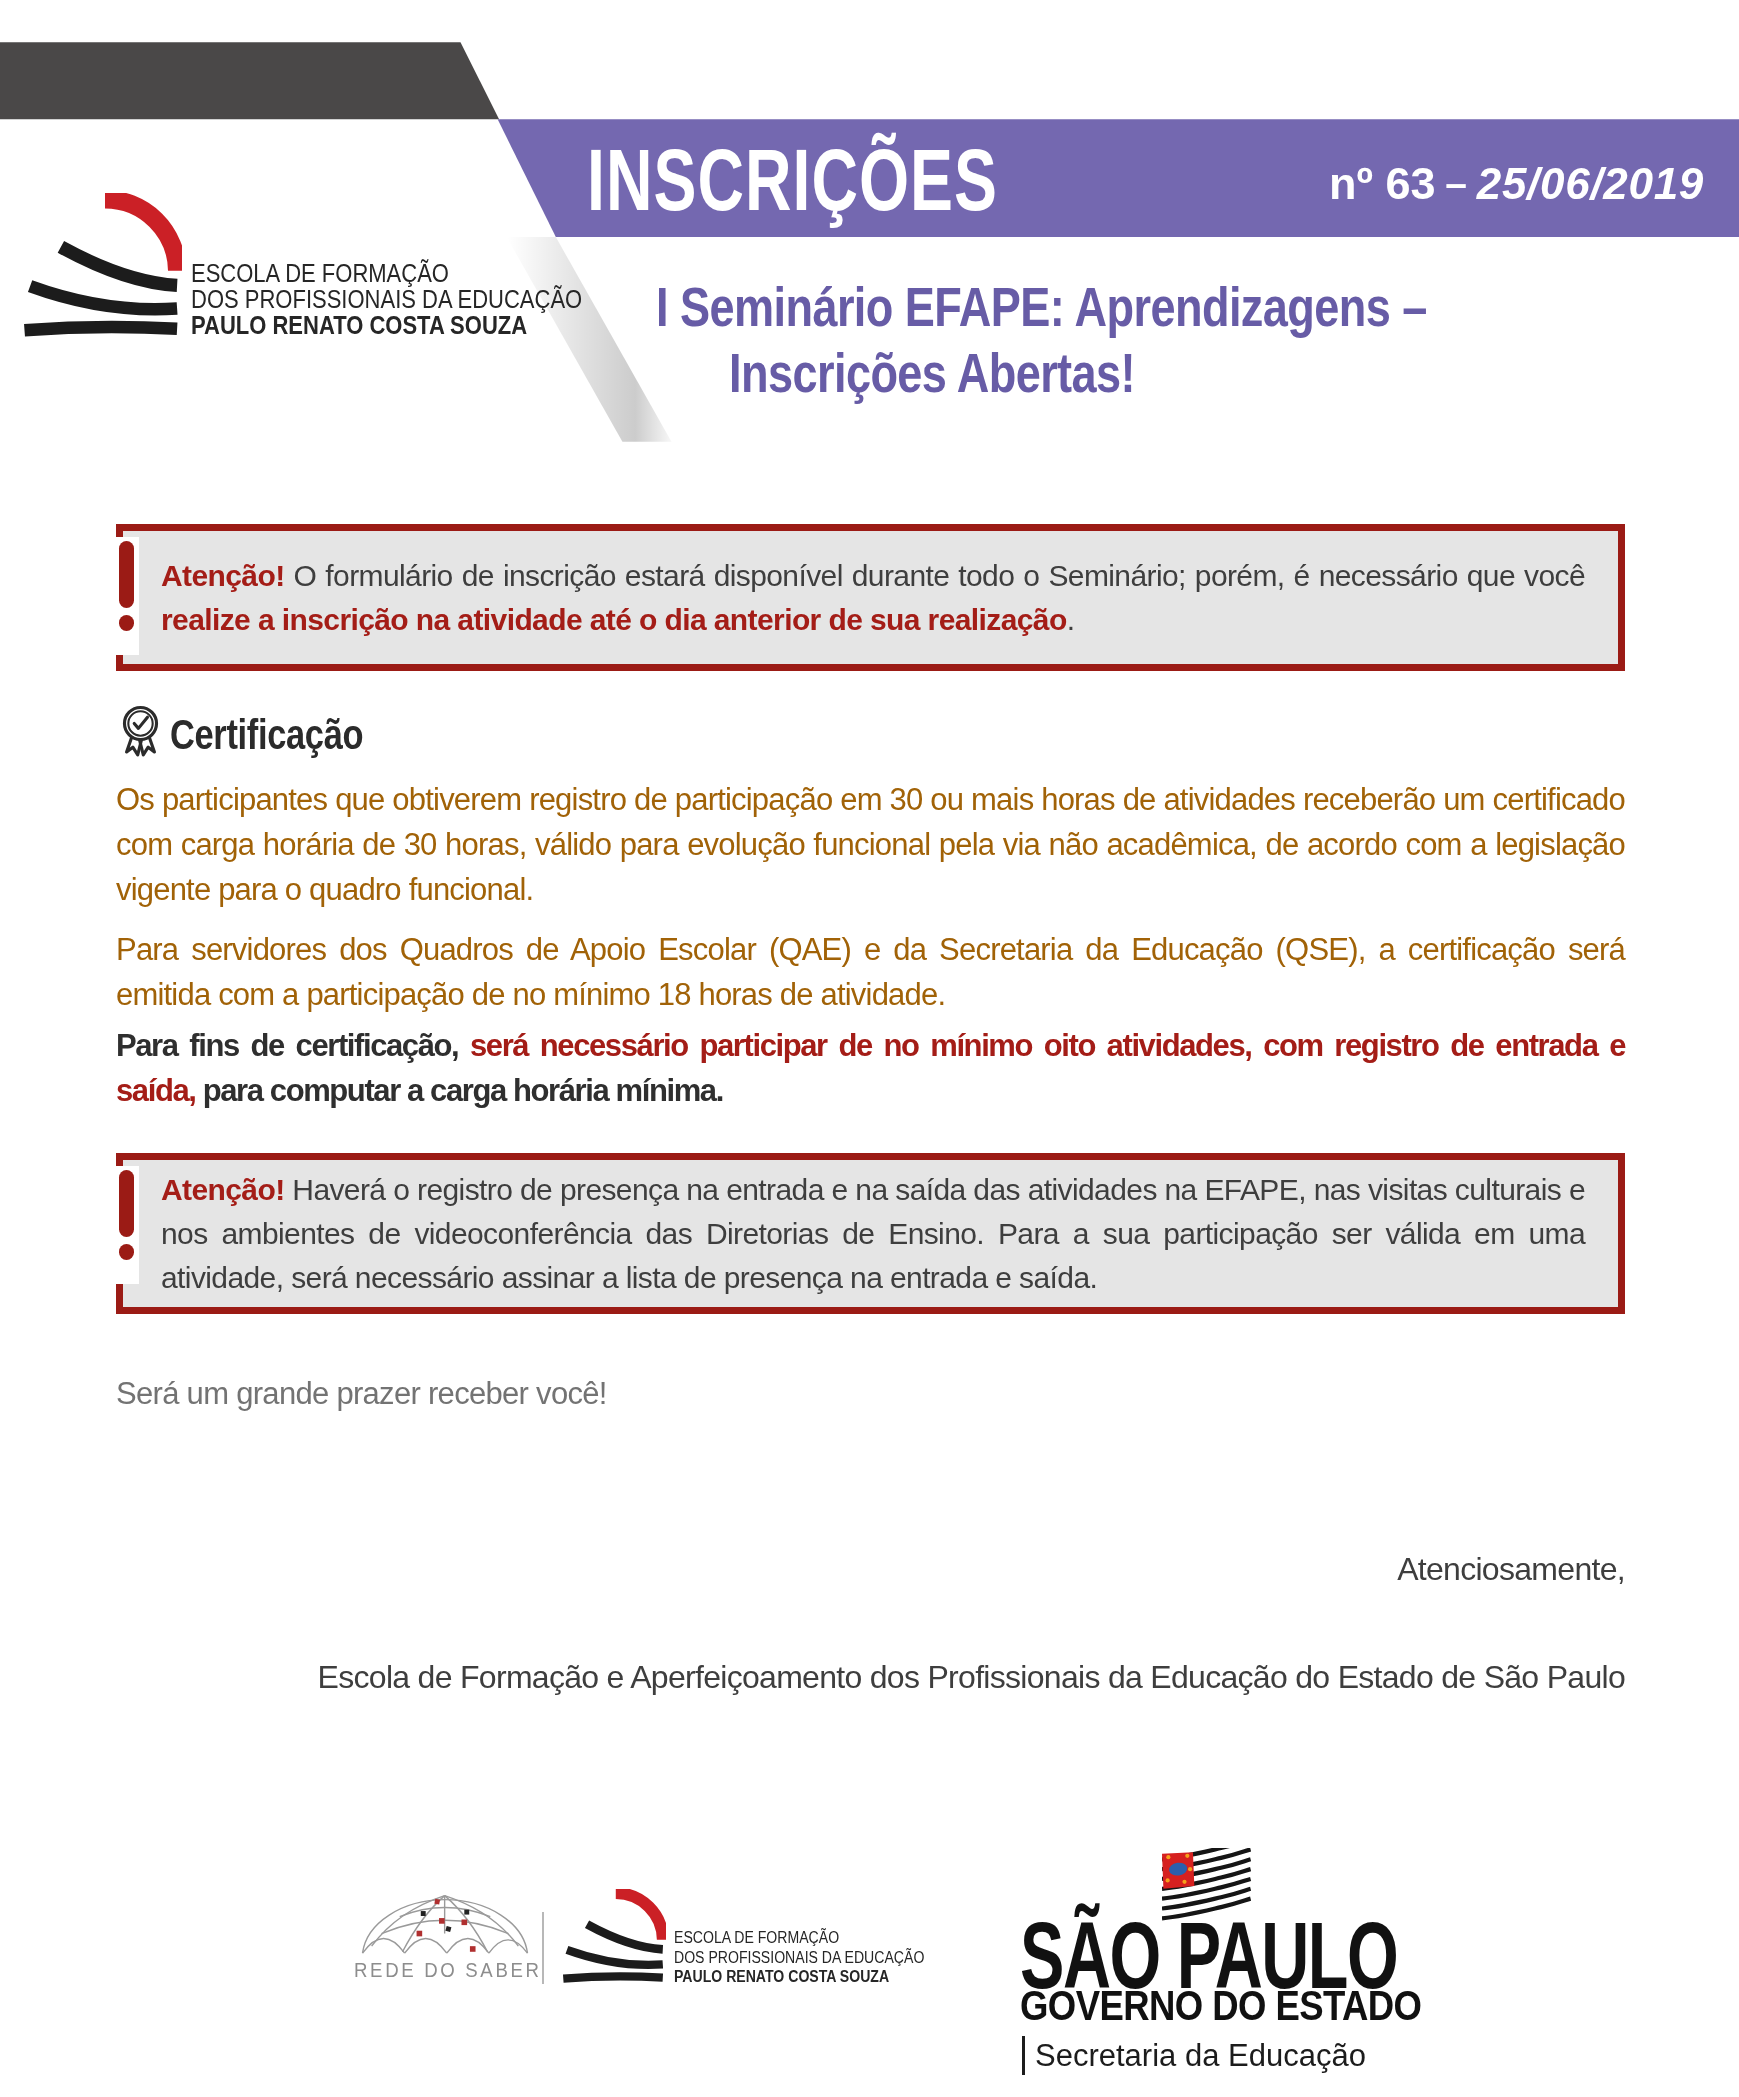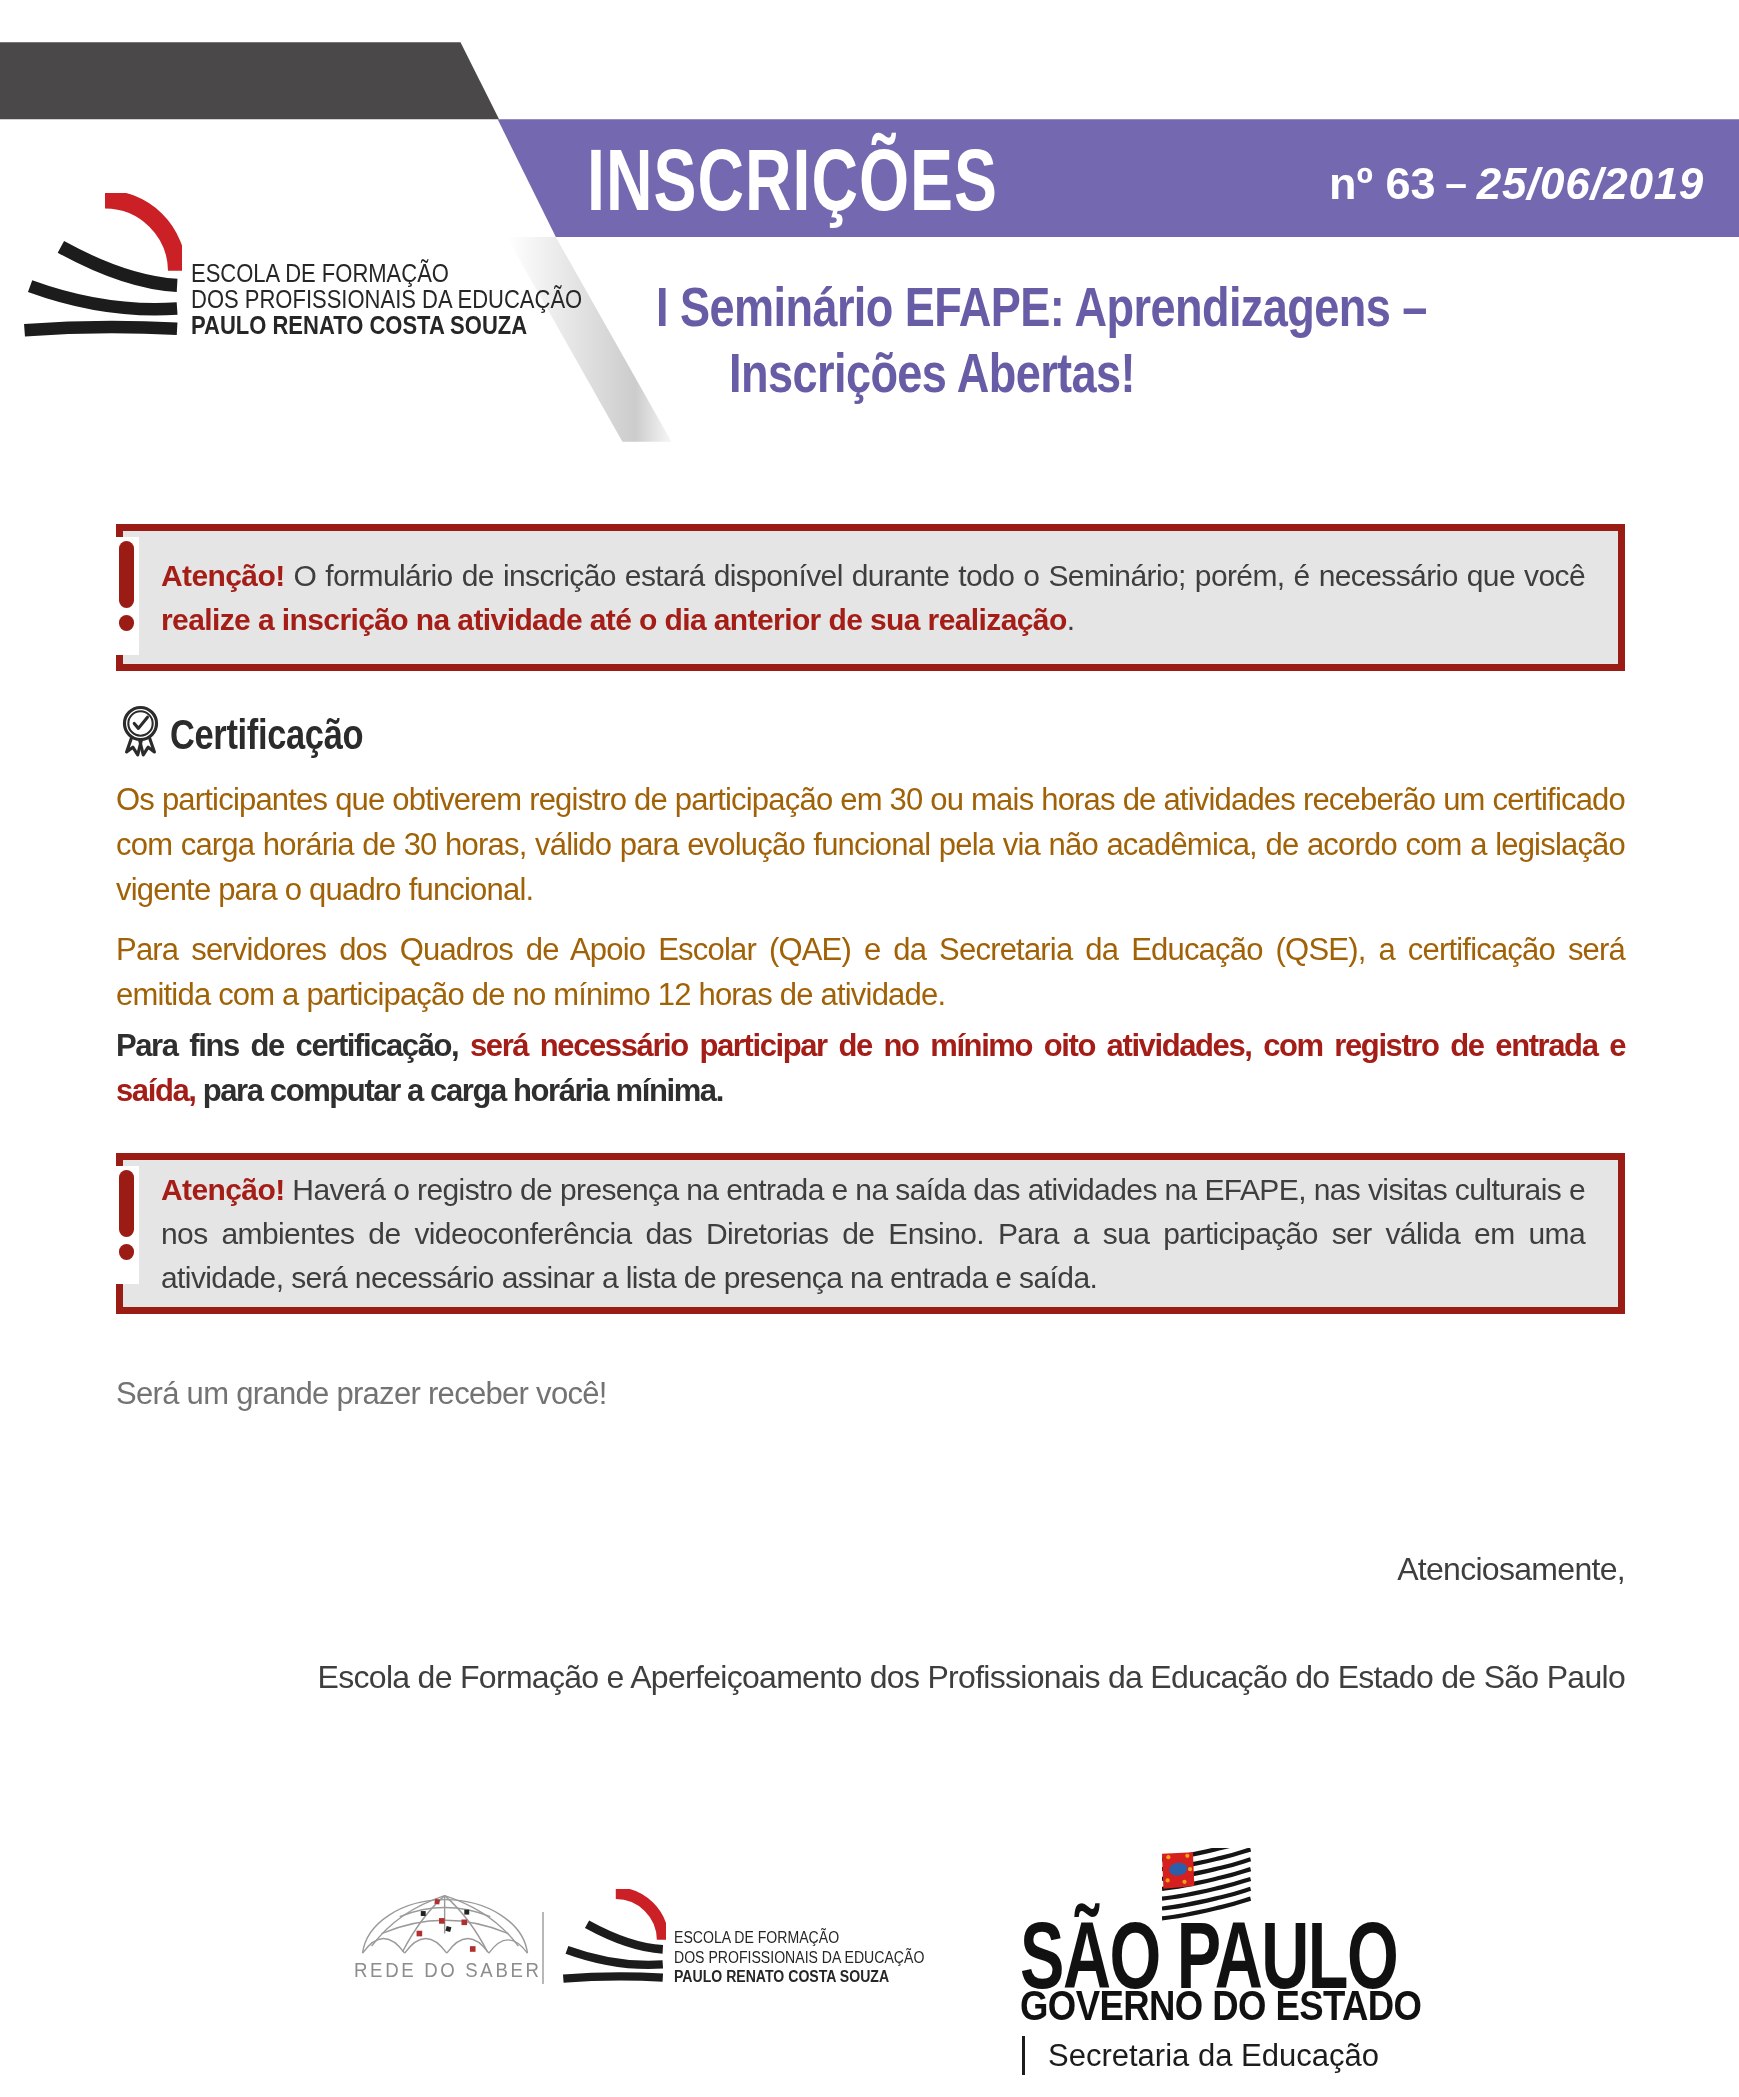--- a/index.html
+++ b/index.html
@@ -81,21 +81,21 @@
   .sp-title{
     left:1020px;top:1901px;font-size:95px;font-weight:bold;color:#111111;
     transform:scaleX(0.70);transform-origin:left top;letter-spacing:-2.1px;white-space:nowrap;z-index:2;
   }
   .sp-sub{
     left:1020px;top:1981px;font-size:43px;font-weight:bold;color:#111111;
     transform:scaleX(0.85);transform-origin:left top;letter-spacing:-0.7px;white-space:nowrap;z-index:2;
   }
   .sp-secretaria{
     left:1022px;top:2036px;font-size:31px;color:#1c1c1c;
-    border-left:3.5px solid #1c1c1c;padding-left:23px;line-height:39px;white-space:nowrap;
+    border-left:3.5px solid #1c1c1c;padding-left:10px;line-height:39px;white-space:nowrap;
   }
 </style>
 </head>
 <body>
 
 <svg class="header-art" width="1739" height="491" viewBox="0 0 2481 700">
   <defs>
     <linearGradient id="foldShadow" x1="0" y1="0" x2="1" y2="0">
       <stop offset="0" stop-color="#000000" stop-opacity="0"></stop>
       <stop offset="0.78" stop-color="#000000" stop-opacity="0.20"></stop>
@@ -149,21 +149,21 @@
 <svg class="abs" style="left:121px;top:705px;" width="39" height="53" viewBox="0 0 56 75">
   <path d="M17 41 L8 67 L17 60 L24 71 L30 47" fill="none" stroke="#2b2b2b" stroke-width="4.5" stroke-linejoin="round"></path>
   <path d="M39 41 L48 67 L39 60 L32 71 L26 47" fill="none" stroke="#2b2b2b" stroke-width="4.5" stroke-linejoin="round"></path>
   <circle cx="28" cy="26" r="23" fill="#ffffff" stroke="#2b2b2b" stroke-width="4.5"></circle>
   <circle cx="28" cy="26" r="17.5" fill="none" stroke="#2b2b2b" stroke-width="3"></circle>
   <path d="M19 26 L25 33 L38 17" fill="none" stroke="#2b2b2b" stroke-width="4.5" stroke-linecap="round" stroke-linejoin="round"></path>
 </svg>
 <div class="abs sect-head">Certificação</div>
 
 <div class="abs para" style="top:777px;">Os participantes que obtiverem registro de participação em 30 ou mais horas de atividades receberão um certificado com carga horária de 30 horas, válido para evolução funcional pela via não acadêmica, de acordo com a legislação vigente para o quadro funcional.</div>
-<div class="abs para" style="top:927px;">Para servidores dos Quadros de Apoio Escolar (QAE) e da Secretaria da Educação (QSE), a certificação será emitida com a participação de no mínimo 12 horas de atividade.</div>
+<div class="abs para" style="top:927px;">Para servidores dos Quadros de Apoio Escolar (QAE) e da Secretaria da Educação (QSE), a certificação será emitida com a participação de no mínimo 18 horas de atividade.</div>
 <div class="abs para bold" style="top:1023px;">
   <span>Para fins de certificação, </span><span class="red">será necessário participar de no mínimo oito atividades, com registro de entrada e saída, </span><span>para computar a carga horária mínima.</span>
 </div>
 
 <div class="abs attn-box" style="top:1153px;height:161px;">
   <div class="attn-exclaim">
     <div class="stem"></div>
     <div class="dot"></div>
   </div>
   <div class="txt">

